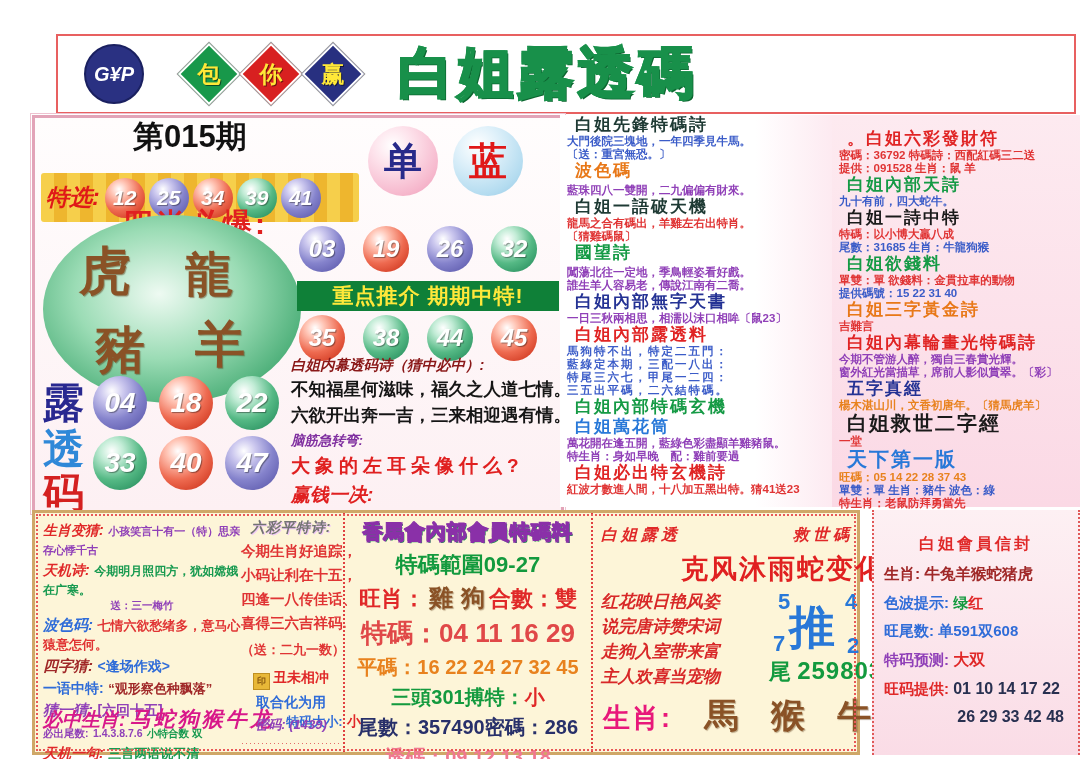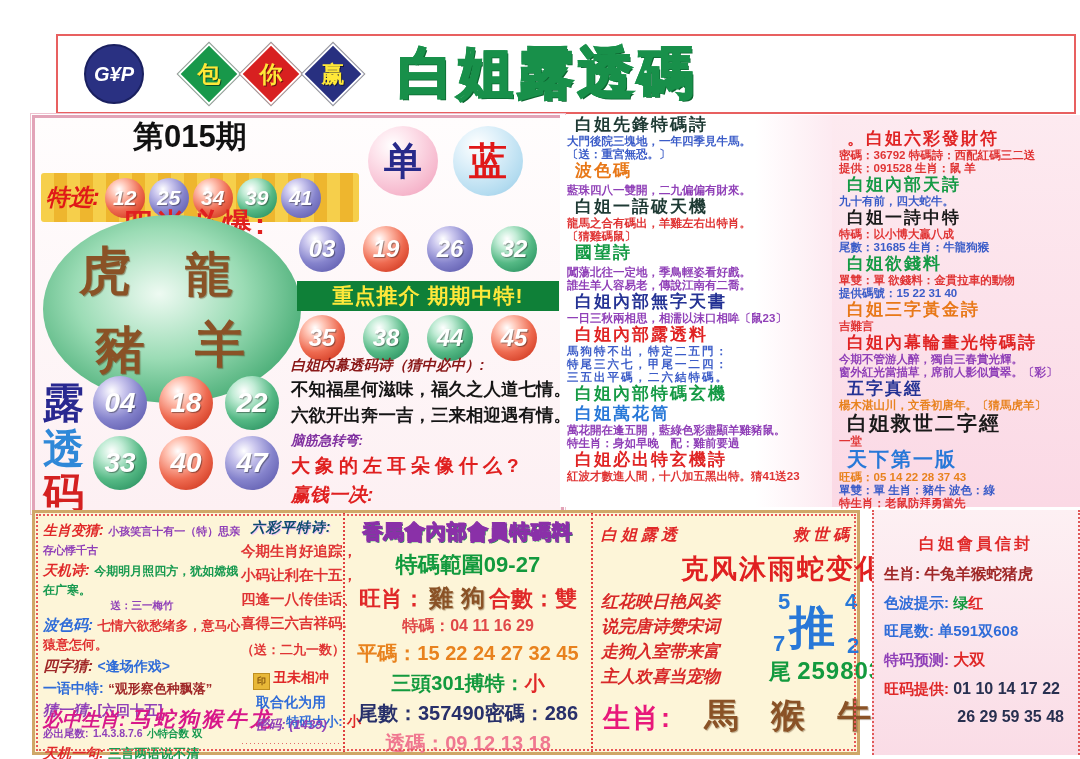--- a/index.html
+++ b/index.html
@@ -100,38 +100,38 @@
   .txt-red{color:#e03434;font-size:13px;font-weight:bold;}
   .txt-blue{color:#2f6cd8;font-size:14px;font-weight:bold;}
   .txt-darkred{color:#a02828;font-size:13px;font-weight:bold;}
   .sub-purple{color:#9040b8;font-size:10.5px;font-weight:bold;text-align:center;}
   .b1bot{position:absolute;left:8px;top:192px;width:296px;white-space:nowrap;}
   .bizhong-label{color:#d8188a;font-size:19px;font-weight:bold;font-style:italic;}
   .bizhong-text{color:#d8188a;font-size:21px;font-weight:bold;font-style:italic;letter-spacing:3px;}
   .size-label{color:#2f6cd8;font-size:13px;font-weight:bold;margin-left:8px;}
   .size-value{color:#e02828;font-size:14px;font-weight:bold;}
   .b1r{position:absolute;left:206px;top:6px;width:100px;text-align:center;}
-  .b1r-h{color:#0c4a6e;font-size:14px;font-weight:bold;font-style:italic;letter-spacing:1px;
+  .b1r-h{color:#737373;font-size:14px;font-weight:bold;font-style:italic;letter-spacing:1px;
          text-shadow:1px 1px 0 #f0c8f8;}
   .b1r-line{color:#e03434;font-size:14.5px;font-weight:bold;margin-top:5px;white-space:nowrap;}
   .b1r-song{color:#e03434;font-size:13px;font-weight:bold;margin-top:8px;white-space:nowrap;}
   .sealrow{margin-top:10px;color:#e02828;font-size:14px;font-weight:bold;white-space:nowrap;}
   .seal{display:inline-block;width:15px;height:15px;background:#e8b838;border:1px solid #c09020;
         font-size:9px;line-height:15px;color:#8a5a10;vertical-align:-2px;margin-right:3px;}
   .qurow{color:#2f6cd8;font-size:14px;font-weight:bold;margin-top:4px;}
   .mimarow{color:#9040b8;font-size:13px;font-weight:bold;font-style:italic;margin-top:4px;}
   .dotsep{color:#e05858;font-size:9px;letter-spacing:1px;margin-top:4px;overflow:hidden;white-space:nowrap;}
   
   .b2h{margin-top:6px;font-size:20px;font-weight:bold;letter-spacing:1px;color:#eafaea;
        -webkit-text-stroke:1.3px #8a30a8;text-shadow:1px 1px 0 #18984a,-1px -1px 0 #8a30a8;}
   .b2l{font-weight:bold;white-space:nowrap;}
   .b2-range{color:#139a3e;font-size:22px;margin-top:4px;}
   .b2-wang{color:#e02828;font-size:22px;margin-top:2px;}
   .b2-wang .animal2{color:#8a5226;font-size:24px;text-shadow:1px 1px 1px rgba(80,40,0,.4);margin:0 4px;}
-  .b2-tema{color:#e04848;font-size:16px;margin-top:2px;}
+  .b2-tema{color:#e04848;font-size:26px;margin-top:2px;}
   .b2-ping{color:#e8821e;font-size:20px;margin-top:3px;}
   .b2-santou{color:#139a3e;font-size:20px;margin-top:3px;}
   .b2-santou i{color:#e02828;font-style:normal;}
   .b2-wei{color:#28306a;font-size:20px;margin-top:3px;}
   .b2-tou{color:#f07890;font-size:20px;margin-top:3px;}
   
   .b3h{position:absolute;top:12px;font-size:16px;font-weight:bold;font-style:italic;color:#e02828;letter-spacing:4px;}
   .b3h1{left:8px}.b3h2{right:10px}
   .b3big{position:absolute;left:88px;top:38px;font-size:27px;font-weight:bold;color:#e02020;letter-spacing:2px;white-space:nowrap;}
   .b3poems{position:absolute;left:8px;top:76px;}
@@ -301,20 +301,21 @@
       <div class="sl t-purple">闖蕩北往一定地，季鳥輕姿看好戲。</div>
       <div class="sl t-purple">誰生羊人容易老，傳說江南有二喬。</div>
     </div>
     <div>
       <div class="sh h-navy">白姐內部無字天書</div>
       <div class="sl t-purple">一日三秋兩相思，相濡以沫口相哞〔鼠23〕</div>
     </div>
     <div>
       <div class="sh h-red">白姐內部露透料</div>
       <div class="sl t-blue sp">馬狗特不出，特定二五門：</div>
+      <div class="sl t-blue sp">藍綠定本期，三配一八出：</div>
       <div class="sl t-blue sp">特尾三六七，甲尾一二四：</div>
       <div class="sl t-blue sp">三五出平碼，二六結特碼。</div>
     </div>
     <div>
       <div class="sh h-green">白姐內部特碼玄機</div>
     </div>
     <div>
       <div class="sh h-blue">白姐萬花筒</div>
       <div class="sl t-purple">萬花開在逢五開，藍綠色彩盡顯羊雞豬鼠。</div>
       <div class="sl t-purple">特生肖：身如早晚　配：雞前要過</div>
@@ -429,21 +430,21 @@
       </div>
     </div>
 
     <div class="b2">
       <div class="b2h">香馬會內部會員特碼料</div>
       <div class="b2l b2-range">特碼範圍09-27</div>
       <div class="b2l b2-wang">
         <span>旺肖：</span><span class="animal2">雞</span><span class="animal2">狗</span><span>合數：雙</span>
       </div>
       <div class="b2l b2-tema">特碼：04 11 16 29</div>
-      <div class="b2l b2-ping">平碼：15 22 24 27 32 45</div>
+      <div class="b2l b2-ping">平碼：16 22 24 27 32 45</div>
       <div class="b2l b2-santou"><span>三頭301搏特：</span><i>小</i></div>
       <div class="b2l b2-wei">尾數：357490密碼：286</div>
       <div class="b2l b2-tou">透碼：09 12 13 18</div>
 
     </div>
 
     <div class="b3">
       <div class="b3h b3h1">白姐露透</div>
       <div class="b3h b3h2">救世碼</div>
       <div class="b3big">克风沐雨蛇变化</div>
@@ -469,17 +470,17 @@
   </div>
 
   <div class="b4">
     <div class="inner">
       <div class="b4h">白姐會員信封</div>
       <div class="b4row b4-l1"><span>生肖:</span> <span>牛兔羊猴蛇猪虎</span></div>
       <div class="b4row b4-l2"><span class="l">色波提示:</span> <span class="g">绿</span><span class="r">红</span></div>
       <div class="b4row b4-l3"><span>旺尾数:</span> <span>单591双608</span></div>
       <div class="b4row b4-l4"><span class="l">特码预测:</span> <span class="v">大双</span></div>
       <div class="b4row b4-l5"><span class="l">旺码提供:</span> <span class="v">01 10 14 17 22</span></div>
-      <div class="b4row b4-l6">26 29 59 35 48</div>
+      <div class="b4row b4-l6">26 29 33 42 48</div>
     </div>
   </div>
 
 </div>
 
 </body></html>

